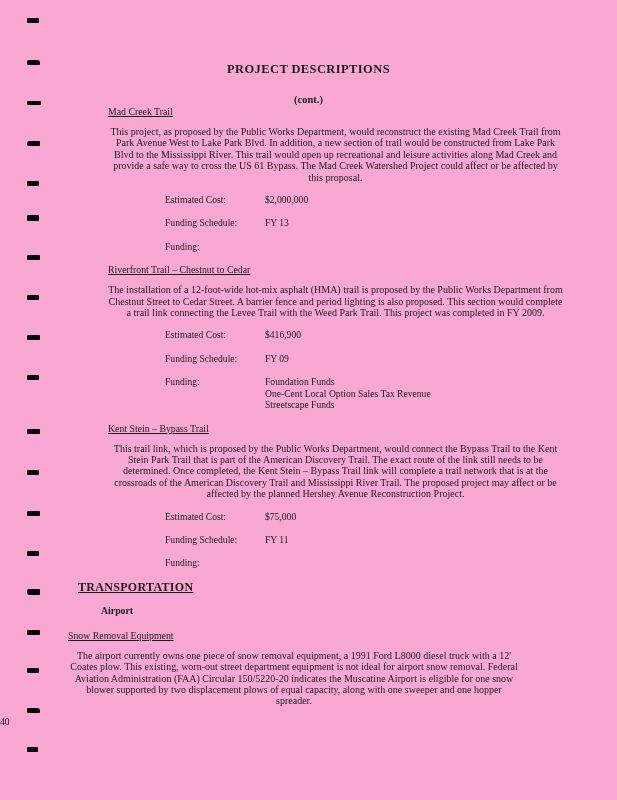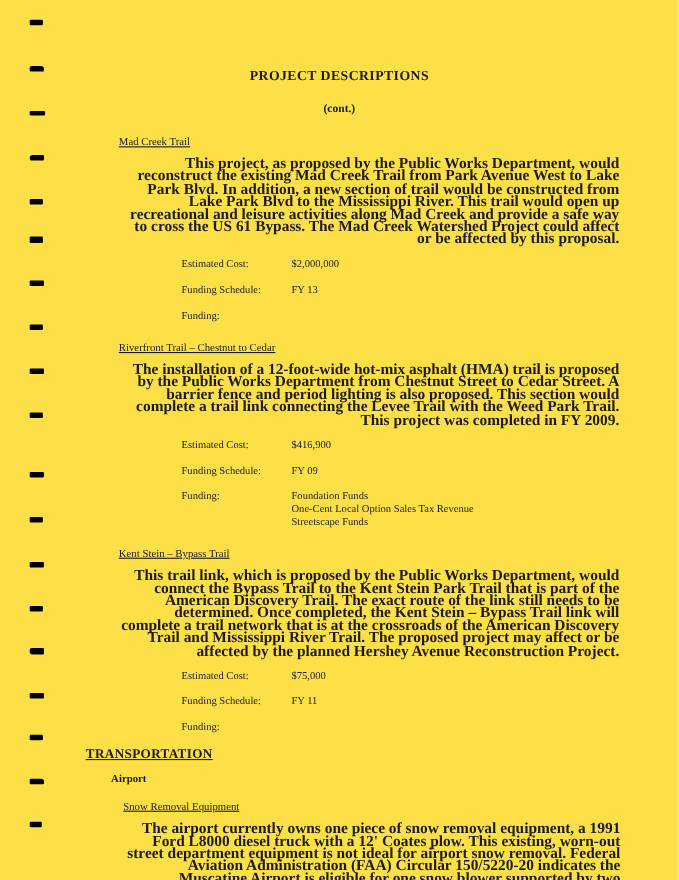--- a/index.html
+++ b/index.html
@@ -3,21 +3,21 @@
 <meta charset="utf-8">
 <style>
   html,body{margin:0;padding:0;}
   body{
     width:617px;height:800px;
     background:#ffffff;
     font-family:"Liberation Serif", serif;
     color:#1b1b1b;
     -webkit-font-smoothing:none;
   }
-  .page{position:relative;width:617px;height:800px;overflow:hidden;background:#fde047;}
+  .page{position:relative;width:617px;height:800px;overflow:hidden;background:#f9a8d4;}
 
   
   .mark{position:absolute;left:27px;width:13px;height:5px;background:#000;border-radius:1px;}
   .mark:nth-child(1){top:18px;width:12px;}
   .mark:nth-child(2){top:60px;border-radius:2px 3px 1px 1px;}
   .mark:nth-child(3){top:101px;width:14px;height:4px;}
   .mark:nth-child(4){top:141px;border-radius:3px 1px 1px 2px;}
   .mark:nth-child(5){top:181px;width:12px;}
   .mark:nth-child(6){top:215px;height:6px;width:12px;}
   .mark:nth-child(7){top:255px;}
@@ -38,45 +38,44 @@
 
   .doc-title{
     text-align:center;font-weight:bold;font-size:12.5px;
     letter-spacing:.4px;line-height:14px;margin:0;
   }
   .doc-subtitle{
     text-align:center;font-weight:bold;font-size:10.5px;
     line-height:12px;margin:18px 0 0 0;
   }
 
-  .section{margin-left:108px;width:455px;margin-top:18px;}
+  .section{margin-left:108px;width:455px;}
   .sec-heading{
     font-size:9.8px;font-weight:normal;text-decoration:underline;
     line-height:12px;margin:0;
   }
   .section:first-of-type .sec-heading{margin-top:14px;}
   .sec-body{
-    font-size:14px;line-height:11.4px;margin:8px 0 0 0;
-    text-align:right;
-    font-weight:bold;
+    font-size:10px;line-height:11.4px;margin:8px 0 0 0;
+    text-align:center;
   }
 
   .details{margin:11px 0 0 57px;}
   .detail-row{display:flex;font-size:9.6px;line-height:11.4px;margin:0 0 12px 0;}
   .detail-label{width:100px;flex-shrink:0;}
   .detail-value div{line-height:11.4px;}
 
   .trans-heading{
     margin:0 0 0 78px;font-size:12px;font-weight:bold;
     text-decoration:underline;letter-spacing:.3px;line-height:12px;
   }
   .trans-sub{
     margin:12px 0 0 101px;font-size:9.8px;font-weight:bold;line-height:12px;
   }
-  .subsection{margin-left:112px;width:452px;}
+  .subsection{margin-left:68px;width:452px;}
   .subsection .sec-heading{margin-top:13px;}
 
   .page-number{
     text-align:left;font-size:9.6px;line-height:11px;margin-top:9px;
   }
 </style>
 </head>
 <body>
 
 <div class="page">

